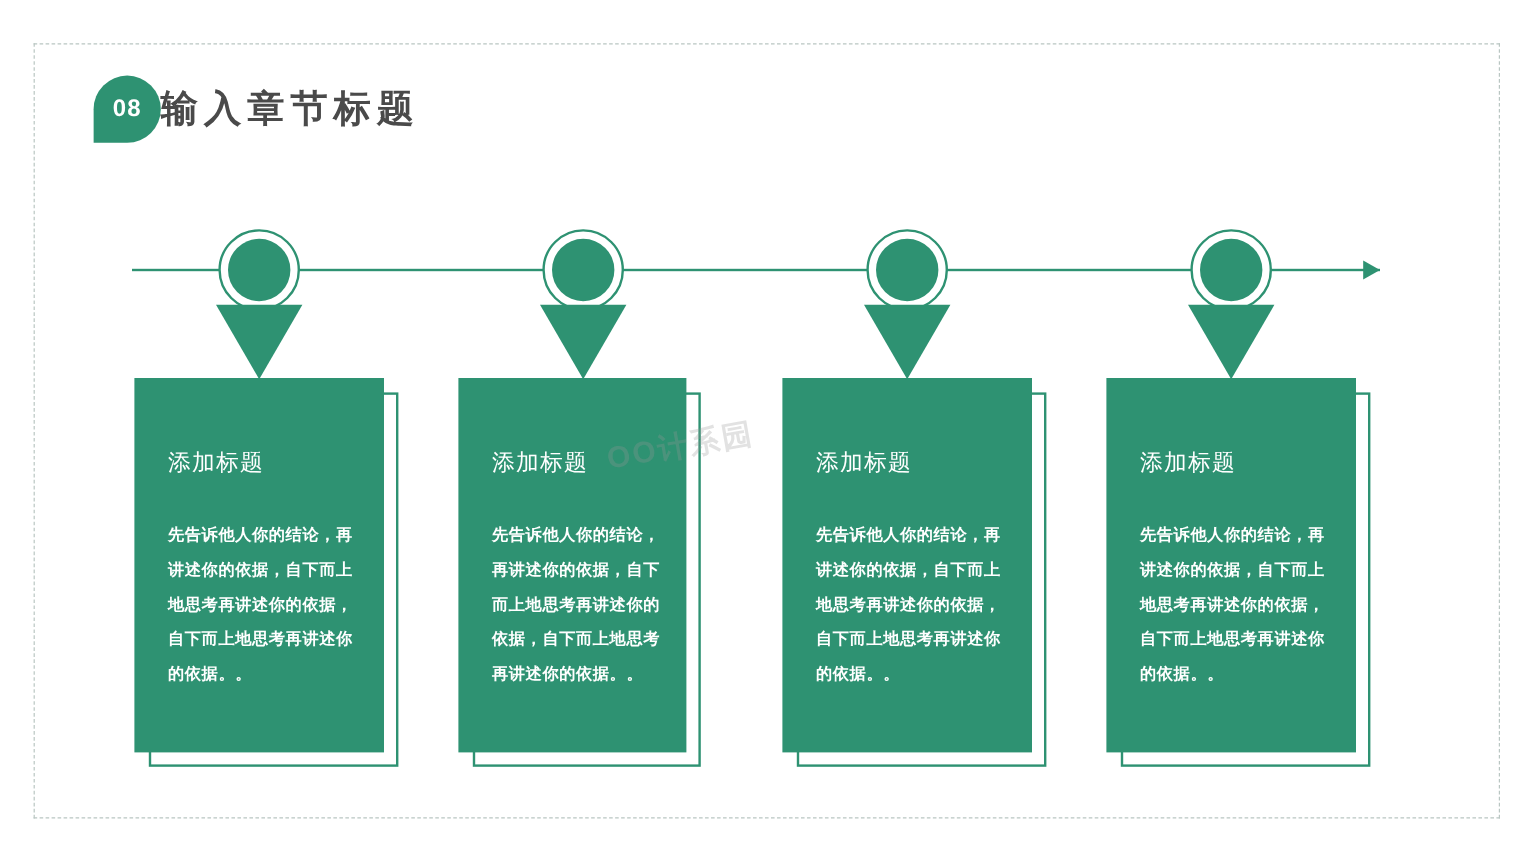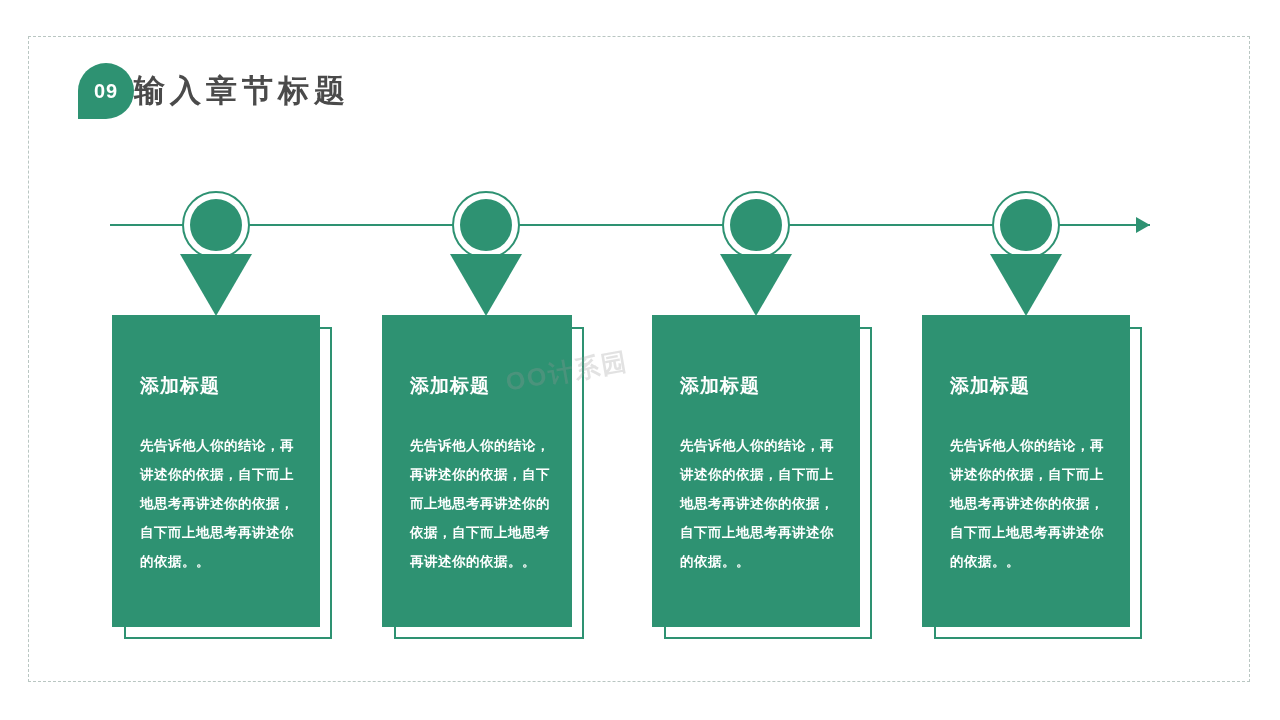--- a/index.html
+++ b/index.html
@@ -109,21 +109,21 @@
   }
   .card {
     position: absolute;
     background: #2e9272;
     box-sizing: border-box;
     padding: 58px 22px 0 28px;
     color: #ffffff;
   }
   .card-title {
     font-size: 19px;
-    font-weight: bold;
+    font-weight: normal;
     letter-spacing: 1px;
     margin-bottom: 32px;
   }
   .card-body {
     font-size: 13.5px;
     font-weight: bold;
     line-height: 2.15;
     letter-spacing: 0.5px;
     margin-top: 28px;
   }
@@ -139,21 +139,21 @@
     pointer-events: none;
   }
 </style>
 </head>
 <body>
 
 <div class="slide">
   <div class="slide-border"></div>
 
   <div class="header">
-    <div class="num-badge">09</div>
+    <div class="num-badge">08</div>
     <div class="header-title">输入章节标题</div>
   </div>
 
   <div class="timeline"></div>
   <div class="timeline-arrow"></div>
 
   <div class="node" style="left:182px; top:191px;">
     <div class="node-inner"></div>
   </div>
   <div class="node" style="left:452px; top:191px;">

